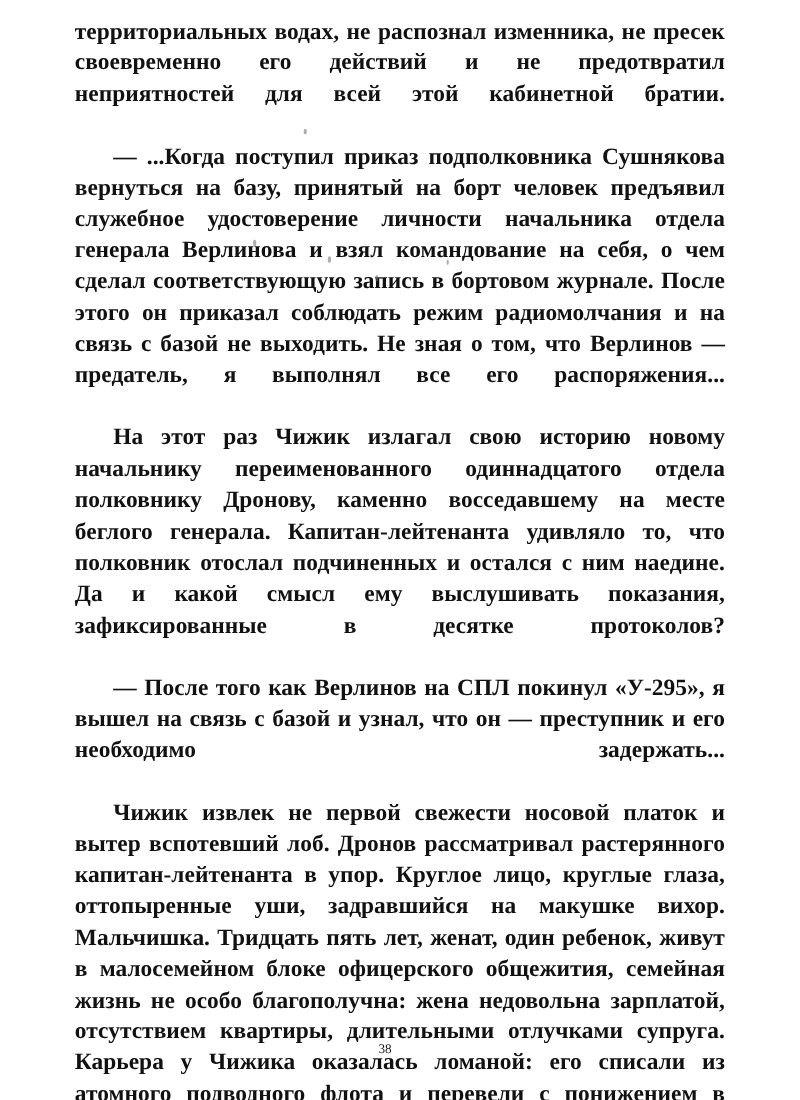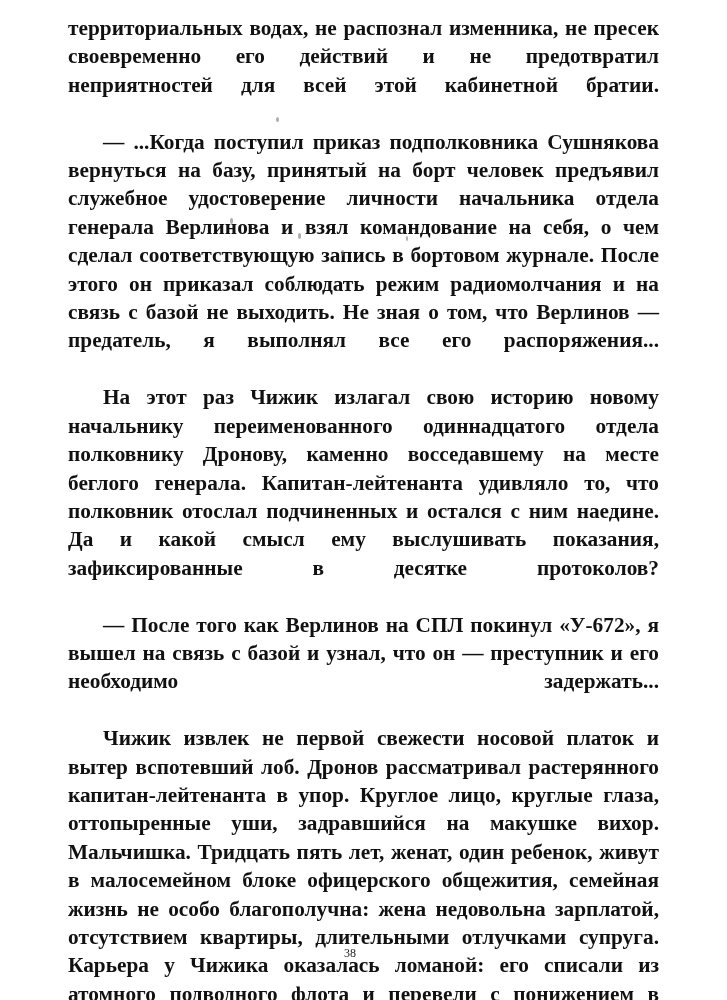--- a/index.html
+++ b/index.html
@@ -81,21 +81,21 @@
 </style>
 </head>
 <body>
 
 <div class="page">
 
   <div class="text-column">
     <p class="para no-indent">территориальных водах, не распознал изменника, не пресек своевременно его действий и не предотвратил неприятностей для всей этой кабинетной братии.</p>
     <p class="para indent">— ...Когда поступил приказ подполковника Сушнякова вернуться на базу, принятый на борт человек предъявил служебное удостоверение личности начальника отдела генерала Верлинова и взял командование на себя, о чем сделал соответствующую запись в бортовом журнале. После этого он приказал соблюдать режим радиомолчания и на связь с базой не выходить. Не зная о том, что Верлинов — предатель, я выполнял все его распоряжения...</p>
     <p class="para indent">На этот раз Чижик излагал свою историю новому начальнику переименованного одиннадцатого отдела полковнику Дронову, каменно восседавшему на месте беглого генерала. Капитан-лейтенанта удивляло то, что полковник отослал подчиненных и остался с ним наедине. Да и какой смысл ему выслушивать показания, зафиксированные в десятке протоколов?</p>
-    <p class="para indent">— После того как Верлинов на СПЛ покинул «У-672», я вышел на связь с базой и узнал, что он — преступник и его необходимо задержать...</p>
+    <p class="para indent">— После того как Верлинов на СПЛ покинул «У-295», я вышел на связь с базой и узнал, что он — преступник и его необходимо задержать...</p>
     <p class="para indent">Чижик извлек не первой свежести носовой платок и вытер вспотевший лоб. Дронов рассматривал растерянного капитан-лейтенанта в упор. Круглое лицо, круглые глаза, оттопыренные уши, задравшийся на макушке вихор. Мальчишка. Тридцать пять лет, женат, один ребенок, живут в малосемейном блоке офицерского общежития, семейная жизнь не особо благополучна: жена недовольна зарплатой, отсутствием квартиры, длительными отлучками супруга. Карьера у Чижика оказалась ломаной: его списали из атомного подводного флота и перевели с понижением в одиннадцатый отдел. Здесь, правда, до недавнего времени все складывалось удачно — молодой командир подводной лодки специального назначения, перспективный, вполне мог поехать в академию, потом повышение, другой уровень руководства, соответствующее материальное обеспечение, улучшение жилищных условий, автомобиль с шофером, солдатики в ролях вестовых, ординарцев, поваров... Теперь, понятное дело, радужные планы накрылись, никакого роста, никакой академии — захолустная база, пожизненная</p>
   </div>
 
   <span class="speck" style="left:230px; top:218px; width:3px; height:6px;"></span>
   <span class="speck" style="left:298px; top:233px; width:3px; height:6px;"></span>
   <span class="speck" style="left:406px; top:236px; width:2px; height:5px;"></span>
   <span class="speck" style="left:341px; top:250px; width:3px; height:6px;"></span>
   <span class="speck" style="left:276px; top:117px; width:3px; height:5px;"></span>
 
   <div class="page-number">38</div>

